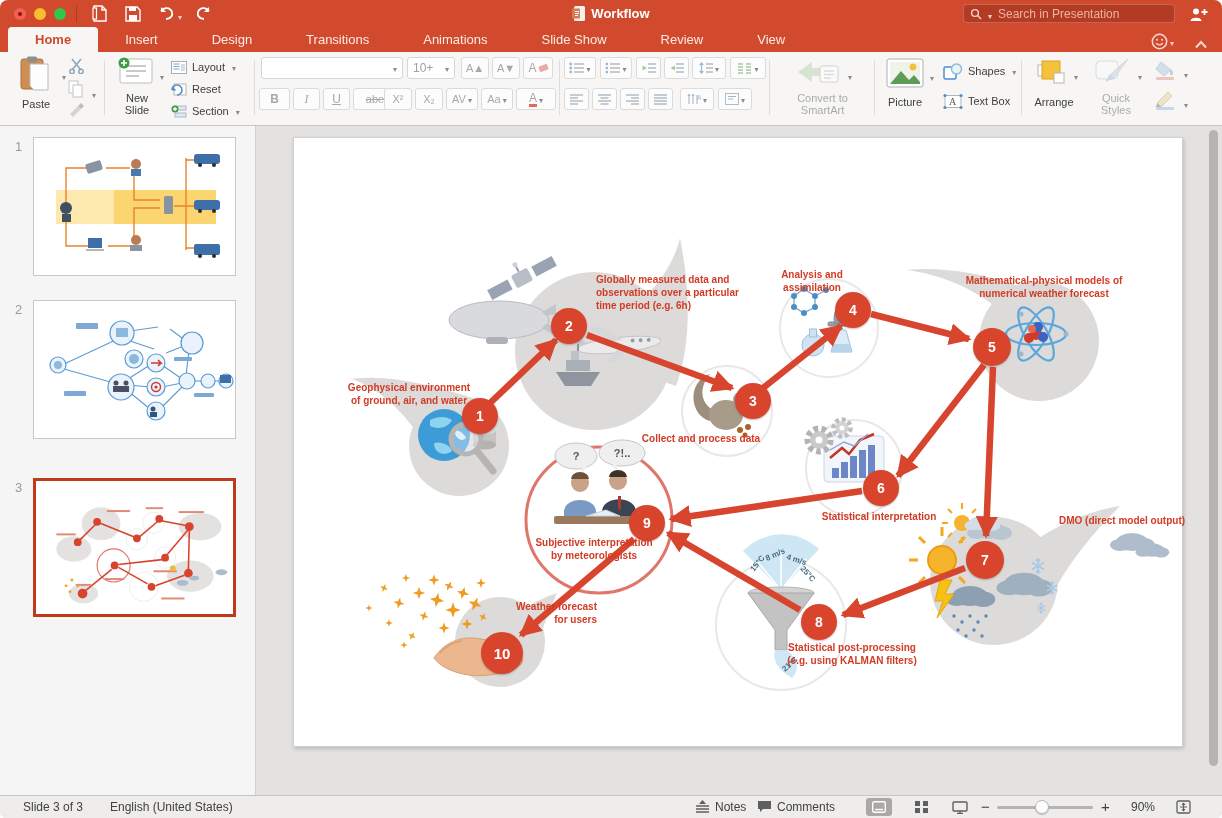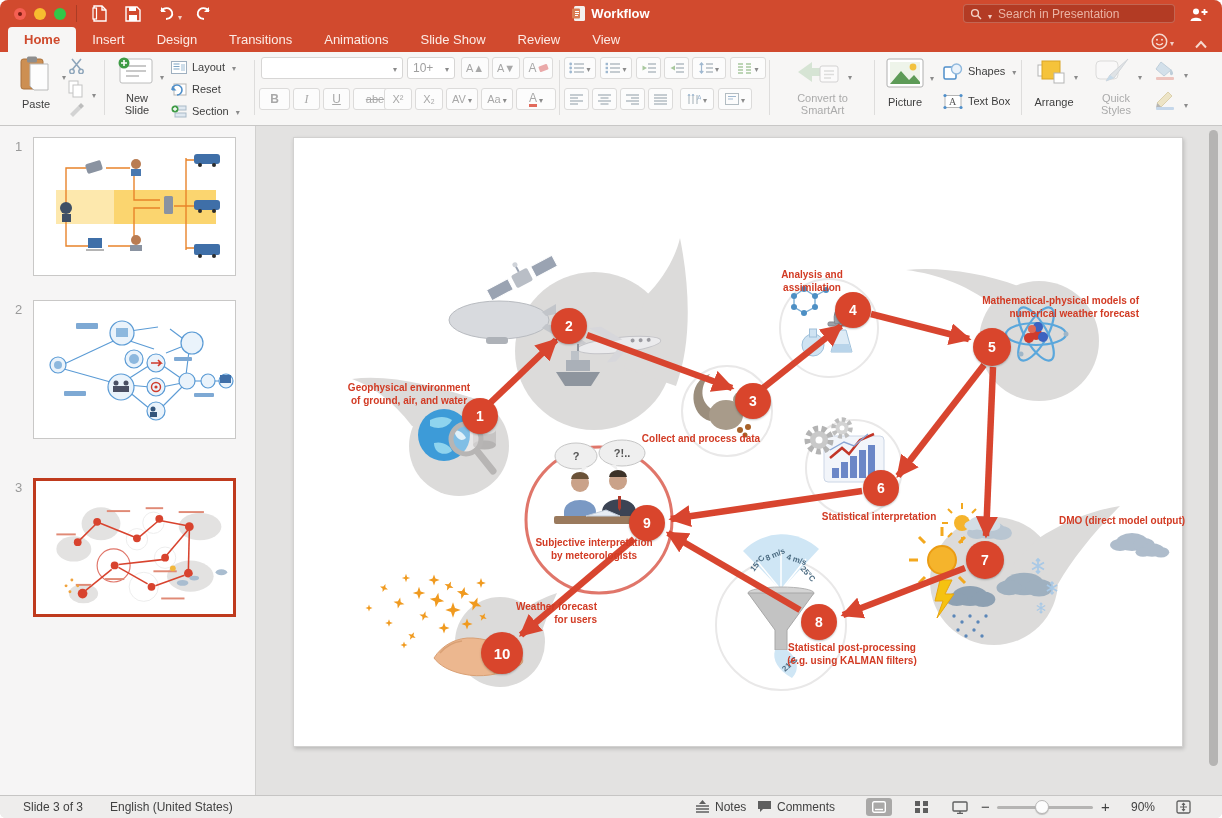--- a/index.html
+++ b/index.html
@@ -12,21 +12,21 @@
   .tl.yel{left:34px;background:#f7bd2f;}
   .tl.grn{left:54px;background:#33c748;}
   .tdiv{position:absolute;left:76px;top:5px;width:1px;height:17px;background:rgba(0,0,0,0.18);}
   .tbico{position:absolute;top:4px;width:20px;height:19px;display:flex;align-items:center;justify-content:center;}
   .doc-title{position:absolute;left:0;right:0;top:0;height:27px;display:flex;align-items:center;justify-content:center;gap:6px;color:#fff;font-size:13px;font-weight:700;pointer-events:none;}
   .searchbox{position:absolute;left:963px;top:4px;width:212px;height:19px;background:rgba(90,16,6,0.25);border:1px solid rgba(255,255,255,0.22);border-radius:4px;display:flex;align-items:center;padding:0 6px;gap:4px;box-sizing:border-box;}
   .searchbox input{flex:1;background:transparent;border:none;outline:none;color:#0f172a;font-size:12px;font-family:"Liberation Sans",sans-serif;}
   .searchbox input::placeholder{color:#eab3a4;}
   
   .tabrow{position:absolute;left:0;top:27px;right:0;height:25px;background:#d14a2e;display:flex;align-items:flex-end;padding-left:8px;}
-  .tab{height:25px;display:flex;align-items:center;padding:0 16px;color:#fcebe5;font-size:13px;border-radius:4px 4px 0 0;cursor:default;}
+  .tab{height:25px;display:flex;align-items:center;padding:0 27px;color:#fcebe5;font-size:13px;border-radius:4px 4px 0 0;cursor:default;}
   .tab.active{background:#f7f6f5;color:#cf4a2d;font-weight:700;}
   
   .ribbon{position:absolute;left:0;top:52px;right:0;height:74px;background:#f7f6f5;border-bottom:1px solid #c8c7c6;box-sizing:border-box;}
   .rgroup{position:absolute;top:0;height:73px;}
   .rgroup::after{content:"";position:absolute;right:0;top:8px;bottom:10px;width:1px;background:#dedddc;}
   .rgroup.nodiv::after{display:none;}
   .biglabel{position:absolute;font-size:11px;color:#3e3e3e;text-align:center;line-height:12px;white-space:pre-line;}
   .biglabel.dis{color:#ababab;}
   .cr::after{content:"▾";font-size:8px;color:#8b8b8b;margin-left:2px;}
   .crw::after{content:"▾";font-size:8px;color:#f2cfc6;margin-left:2px;}
@@ -872,24 +872,27 @@
       <div class="node" style="left:541px;top:154px">4</div>
       <div class="node md" style="left:679px;top:190px">5</div>
       <div class="node" style="left:569px;top:332px">6</div>
       <div class="node md" style="left:672px;top:403px">7</div>
       <div class="node" style="left:507px;top:466px">8</div>
       <div class="node" style="left:335px;top:367px">9</div>
       <div class="node lg" style="left:187px;top:494px">10</div>
 
       <div class="dlabel" style="left:30px;top:243px;width:170px;text-align:center">Geophysical environment
 of ground, air, and water</div>
+      <div class="dlabel" style="left:302px;top:135px;width:175px;text-align:left">Globally measured data and
+observations over a particular
+time period (e.g. 6h)</div>
       <div class="dlabel" style="left:327px;top:294px;width:160px;text-align:center">Collect and process data</div>
       <div class="dlabel" style="left:458px;top:130px;width:120px;text-align:center">Analysis and
 assimilation</div>
-      <div class="dlabel" style="left:655px;top:156px;width:190px;text-align:right">Mathematical-physical models of
+      <div class="dlabel" style="left:655px;top:136px;width:190px;text-align:center">Mathematical-physical models of
 numerical weather forecast</div>
       <div class="dlabel" style="left:515px;top:372px;width:140px;text-align:center">Statistical interpretation</div>
       <div class="dlabel" style="left:728px;top:376px;width:200px;text-align:center">DMO (direct model output)</div>
       <div class="dlabel" style="left:205px;top:398px;width:190px;text-align:center">Subjective interpretation
 by meteorologists</div>
       <div class="dlabel" style="left:468px;top:503px;width:180px;text-align:center">Statistical post-processing
 (e.g. using KALMAN filters)</div>
       <div class="dlabel" style="left:183px;top:462px;width:120px;text-align:right">Weather forecast
 for users</div>
     </div>

